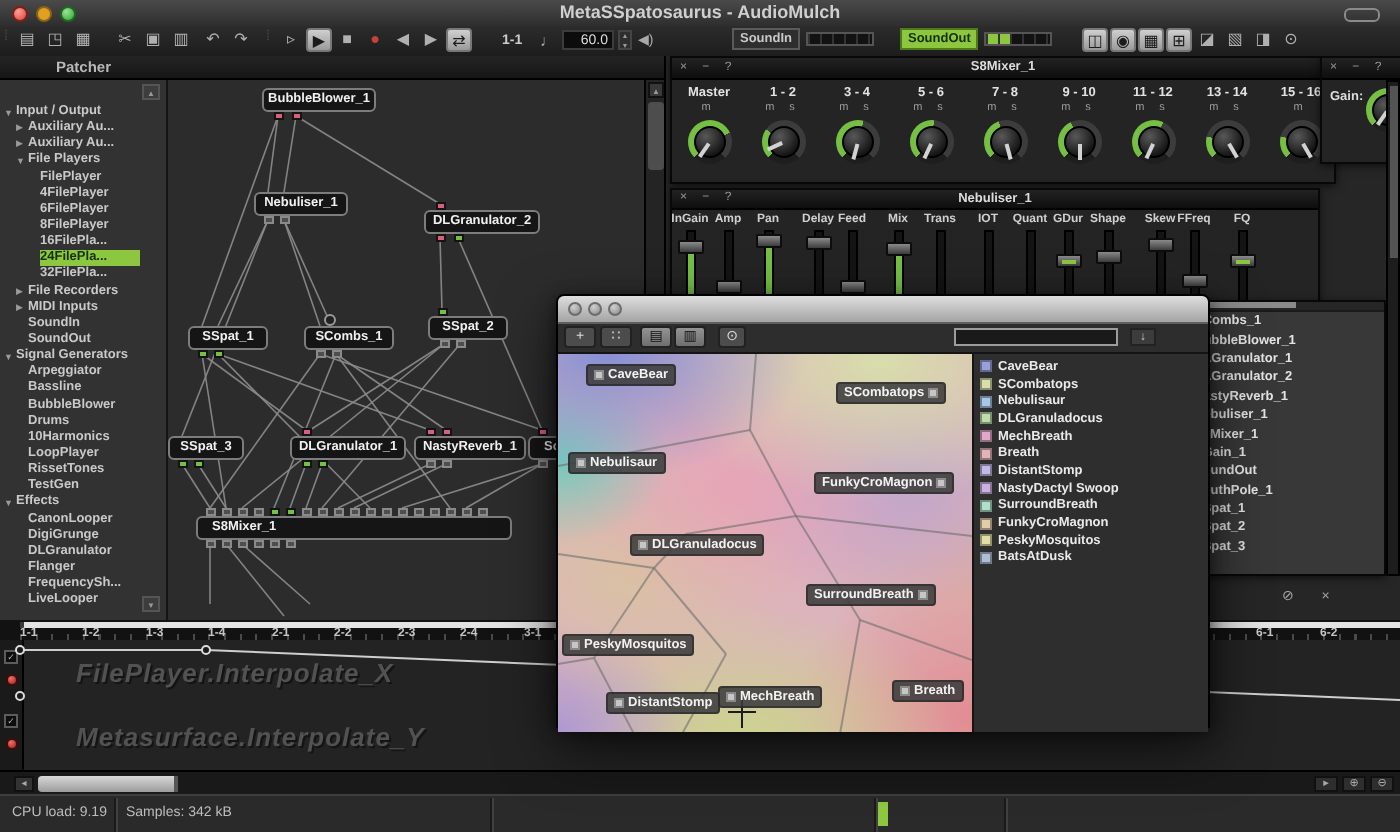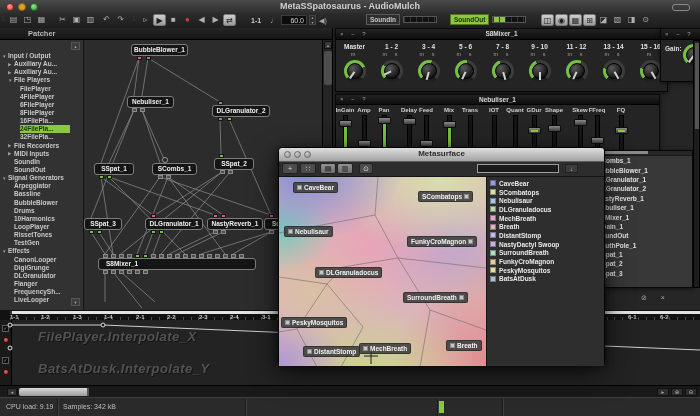--- a/index.html
+++ b/index.html
@@ -783,21 +783,21 @@
         <div class="lane-check">✓</div>
         <div class="lane-rec"></div>
       </div>
       <div class="lane-label">FilePlayer.Interpolate_X</div>
     </div>
     <div class="lane" id="laneY">
       <div class="lane-gutter">
         <div class="lane-check">✓</div>
         <div class="lane-rec"></div>
       </div>
-      <div class="lane-label">BatsAtDusk.Interpolate_Y</div>
+      <div class="lane-label">Metasurface.Interpolate_Y</div>
     </div>
   <svg width="700" height="75" id="curve">
         <polyline points="10,15 103,15 700,40" fill="none" stroke="#cfcfcf" stroke-width="1"></polyline>
         <circle cx="10" cy="15" r="2" fill="#1a1a1a" stroke="#dcdcdc" stroke-width="1"></circle>
         <circle cx="103" cy="15" r="2" fill="#1a1a1a" stroke="#dcdcdc" stroke-width="1"></circle>
         <circle cx="10" cy="38" r="2" fill="#1a1a1a" stroke="#dcdcdc" stroke-width="1"></circle>
       </svg>
     </div>
 
   <div id="hscroll">
@@ -816,21 +816,20 @@
     <div class="sdiv" style="left:437px"></div>
     <div class="sdiv" style="left:502px"></div>
     <div id="smeter"></div>
   </div>
 
   <div id="ms-win">
     <div id="ms-title">
       <div class="mstl" style="left:5px"></div>
       <div class="mstl" style="left:15px"></div>
       <div class="mstl" style="left:25px"></div>
-      <div id="ms-title-text">Metasurface</div>
     </div>
     <div id="ms-toolbar">
       <div class="msbtn" style="left:3px">+</div>
       <div class="msbtn" style="left:21px">∷</div>
       <div class="msbtn lit" style="left:41px">▤</div>
       <div class="msbtn lit" style="left:58px">▥</div>
       <div class="msbtn" style="left:80px;width:14px">⊙</div>
       <input id="ms-search" value="" style="">
       <div id="ms-sort">↓</div>
     </div>

